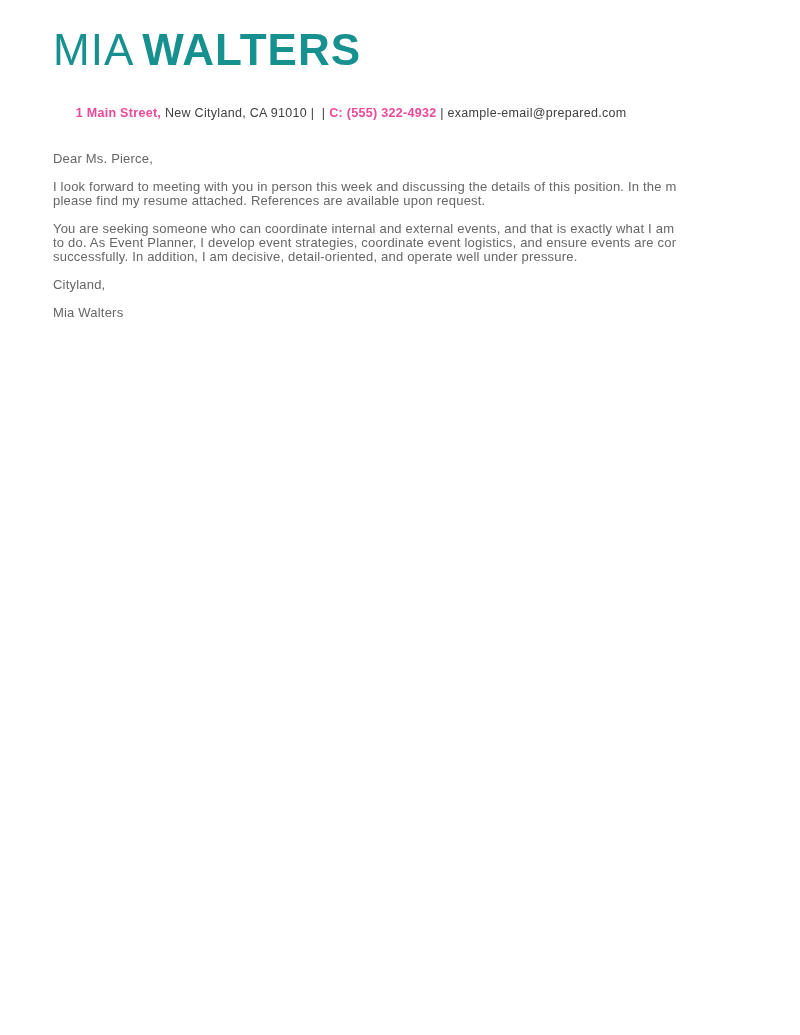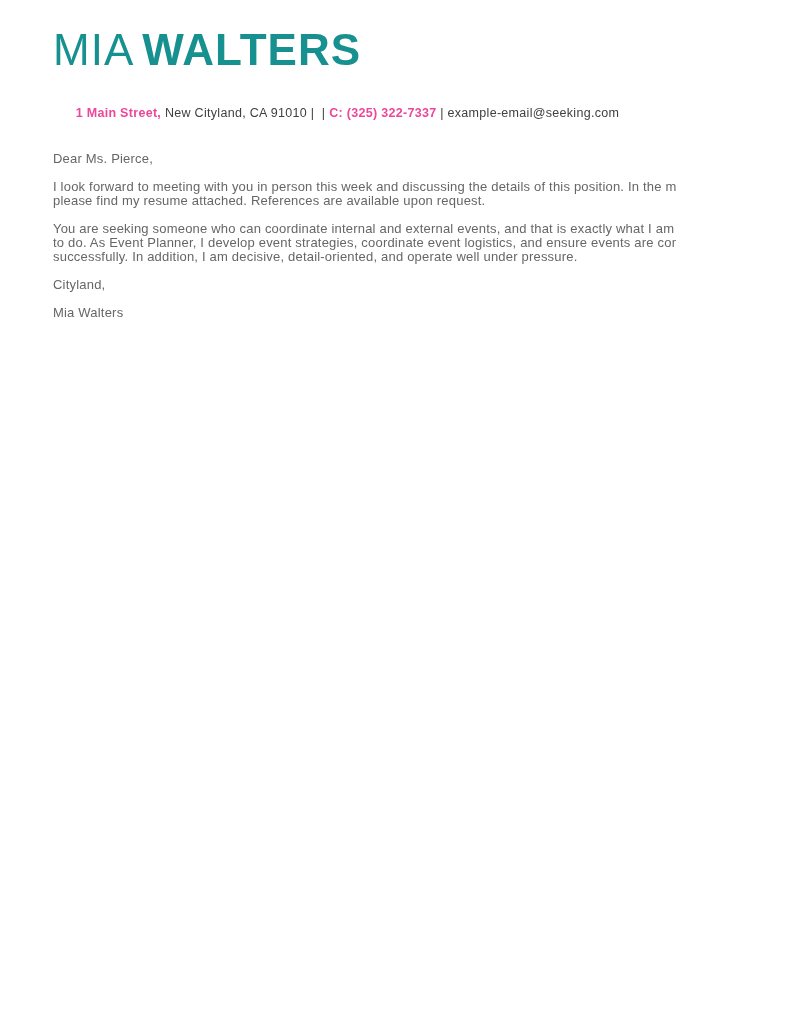--- a/index.html
+++ b/index.html
@@ -74,21 +74,21 @@
 </head>
 <body>
 
 <div class="page">
 
   <div class="header">
     <div class="name-line">
       <span class="first-name">MIA</span><span class="last-name">WALTERS</span>
     </div>
     <div class="contact-line">
-      <span class="seg-bold">1 Main Street,</span><span class="seg"> New Cityland, CA 91010</span><span class="seg"> |  | </span><span class="seg-bold">C: (325) 322-7337</span><span class="seg"> | </span><span class="seg">example-email@seeking.com</span>
+      <span class="seg-bold">1 Main Street,</span><span class="seg"> New Cityland, CA 91010</span><span class="seg"> |  | </span><span class="seg-bold">C: (555) 322-4932</span><span class="seg"> | </span><span class="seg">example-email@prepared.com</span>
     </div>
   </div>
 
   <div class="letter">
     <p class="greeting">Dear Ms. Pierce,</p>
     <p>I look forward to meeting with you in person this week and discussing the details of this position. In the meantime, please find my resume attached. References are available upon request.</p>
     <p>You are seeking someone who can coordinate internal and external events, and that is exactly what I am prepared to do. As Event Planner, I develop event strategies, coordinate event logistics, and ensure events are completed successfully. In addition, I am decisive, detail-oriented, and operate well under pressure.</p>
     <p class="closing">Cityland,</p>
     <p class="signature">Mia Walters</p>
   </div>

